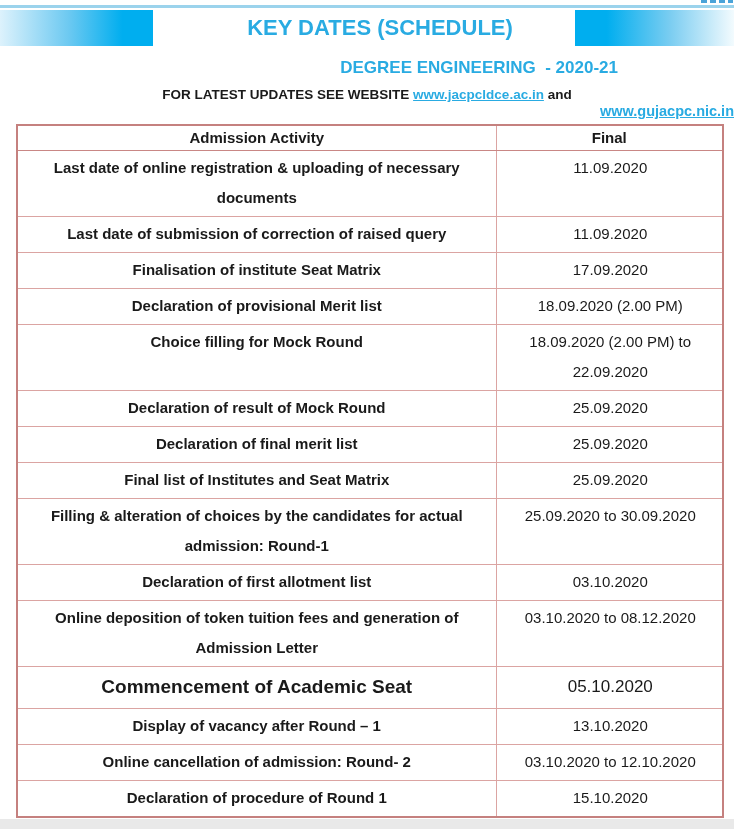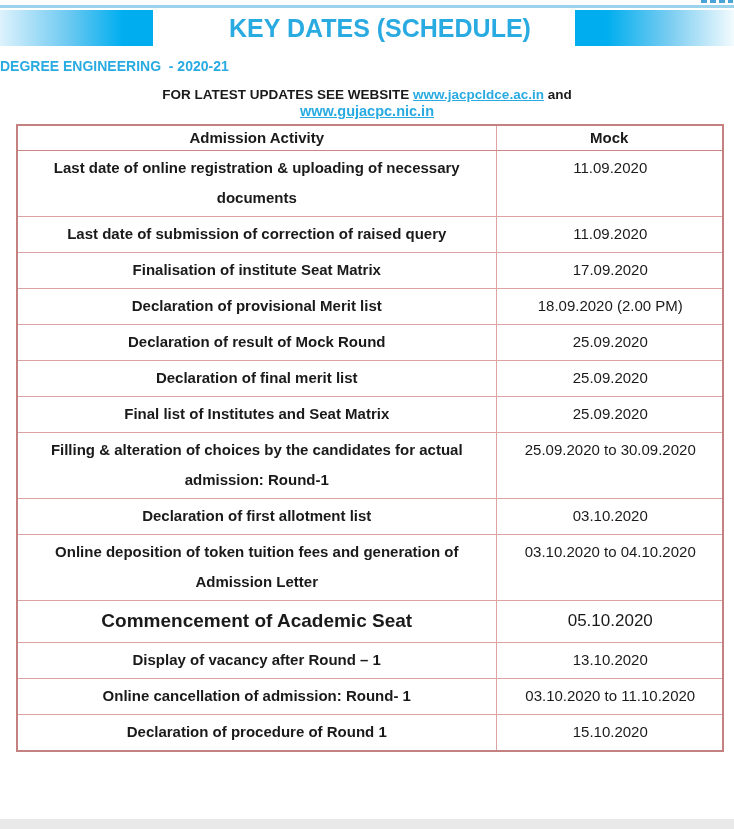--- a/index.html
+++ b/index.html
@@ -27,42 +27,42 @@
     position: absolute; left: 0; top: 0; width: 153px; height: 36px;
     background: linear-gradient(to right, #ddf2fc 0%, #6cc9f1 45%, #00aeef 80%, #00aeef 100%);
   }
   .bar-right {
     position: absolute; right: 0; top: 0; width: 159px; height: 36px;
     background: linear-gradient(to right, #00aeef 0%, #00aeef 20%, #7bcdf1 60%, #f3fbfe 100%);
   }
   .page-title {
     position: absolute; left: 153px; right: 159px; top: 0; height: 36px;
     display: flex; align-items: center; justify-content: center;
-    font-size: 25px; font-weight: bold; color: #29abe2;
+    font-size: 22px; font-weight: bold; color: #29abe2;
     letter-spacing: 0px;
     margin-left: 32px;
   }
   
   .subtitle {
     position: absolute; top: 58px; left: 0; width: 618px;
-    text-align: left;
-    font-size: 14px; font-weight: bold; color: #29abe2;
+    text-align: right;
+    font-size: 17px; font-weight: bold; color: #29abe2;
     white-space: pre;
   }
   .note-line {
     position: absolute; top: 87px; left: 0; width: 734px;
     text-align: center;
     font-size: 13.5px; font-weight: bold; color: #1a1a1a;
   }
   .note-line a, .link-line a {
     color: #29abe2; text-decoration: underline; cursor: pointer;
   }
   .link-line {
     position: absolute; top: 103px; left: 0; width: 734px;
-    text-align: center;
+    text-align: right;
     font-size: 14.5px; font-weight: bold;
   }
   
   table.schedule {
     position: absolute; top: 124px; left: 16px;
     width: 706px;
     border-collapse: collapse;
     table-layout: fixed;
   }
   table.schedule col.c1 { width: 479px; }
@@ -113,39 +113,43 @@
 <div class="link-line"><a>www.gujacpc.nic.in</a></div>
 
 <table class="schedule">
   <colgroup>
       <col class="c1">
       <col class="c2">
     </colgroup>
   <thead>
     <tr>
       <th>Admission Activity</th>
-      <th>Mock</th>
+      <th>Final</th>
     </tr>
   </thead>
   <tbody>
       <tr>
         <td class="activity">Last date of online registration &amp; uploading of necessary documents</td>
         <td class="date">11.09.2020</td>
       </tr>
       <tr>
         <td class="activity">Last date of submission of correction of raised query</td>
         <td class="date">11.09.2020</td>
       </tr>
       <tr>
         <td class="activity">Finalisation of institute Seat Matrix</td>
         <td class="date">17.09.2020</td>
       </tr>
       <tr>
         <td class="activity">Declaration of provisional Merit list</td>
         <td class="date">18.09.2020 (2.00 PM)</td>
+      </tr>
+      <tr>
+        <td class="activity">Choice filling for Mock Round</td>
+        <td class="date">18.09.2020  (2.00 PM) to 22.09.2020</td>
       </tr>
       <tr>
         <td class="activity">Declaration of result of Mock Round</td>
         <td class="date">25.09.2020</td>
       </tr>
       <tr>
         <td class="activity">Declaration of final merit list</td>
         <td class="date">25.09.2020</td>
       </tr>
       <tr>
@@ -155,33 +159,33 @@
       <tr>
         <td class="activity">Filling &amp; alteration of choices by the candidates for actual admission: Round-1</td>
         <td class="date">25.09.2020 to 30.09.2020</td>
       </tr>
       <tr>
         <td class="activity">Declaration of first allotment list</td>
         <td class="date">03.10.2020</td>
       </tr>
       <tr>
         <td class="activity">Online deposition of token tuition fees and generation of Admission Letter</td>
-        <td class="date">03.10.2020 to 04.10.2020</td>
+        <td class="date">03.10.2020 to 08.12.2020</td>
       </tr>
       <tr class="big">
         <td class="activity">Commencement of Academic Seat</td>
         <td class="date">05.10.2020</td>
       </tr>
       <tr>
         <td class="activity">Display of vacancy after Round – 1</td>
         <td class="date">13.10.2020</td>
       </tr>
       <tr>
-        <td class="activity">Online cancellation of admission: Round- 1</td>
-        <td class="date">03.10.2020 to 11.10.2020</td>
+        <td class="activity">Online cancellation of admission: Round- 2</td>
+        <td class="date">03.10.2020 to 12.10.2020</td>
       </tr>
       <tr>
         <td class="activity">Declaration of procedure of Round 1</td>
         <td class="date">15.10.2020</td>
       </tr>
     </tbody>
 </table>
 
 <div class="bottom-band"></div>
 

